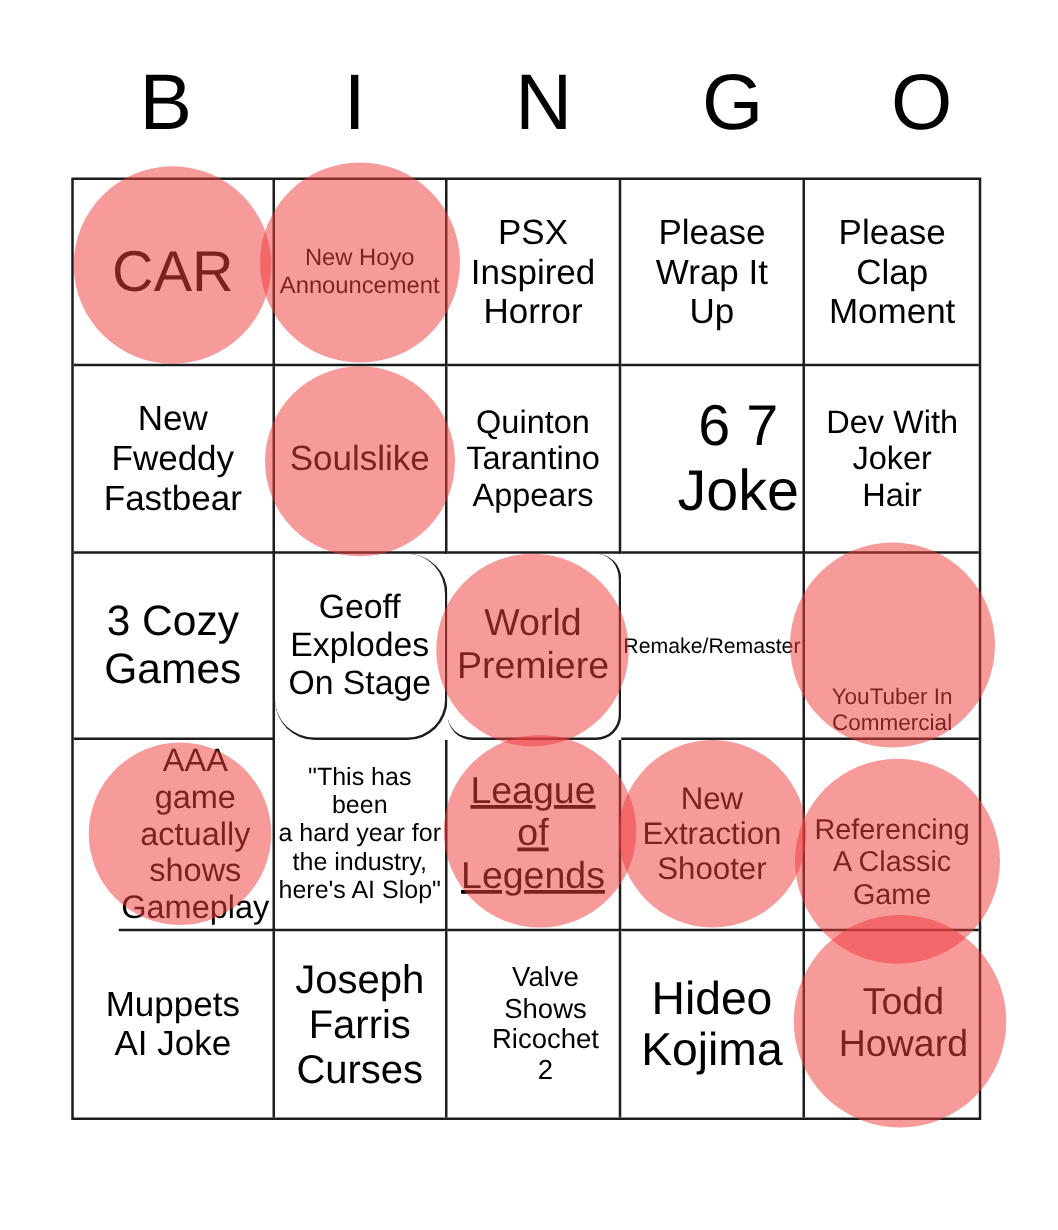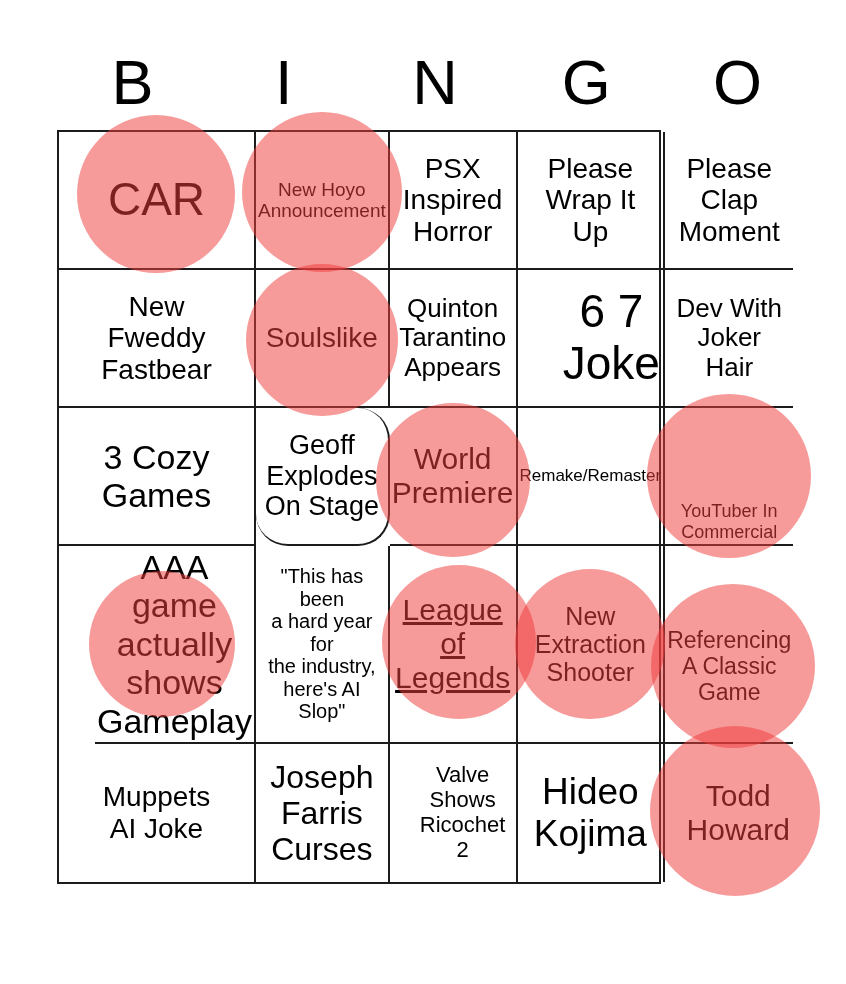--- a/index.html
+++ b/index.html
@@ -8,42 +8,42 @@
     font-family:"Liberation Sans","DejaVu Sans",sans-serif;color:#000;
   }
   .title{
     position:absolute;left:57px;top:46px;width:756px;
     display:grid;grid-template-columns:repeat(5,1fr);
   }
   .title span{
     text-align:center;font-size:63px;line-height:72px;font-weight:400;color:#000;
   }
   .grid{
-    position:absolute;left:57px;top:130px;width:604px;height:754px;
+    position:absolute;left:57px;top:142px;width:728px;height:754px;
     display:grid;grid-template-columns:repeat(5,1fr);grid-template-rows:repeat(5,1fr);
     border:2px solid #1c1c1c;box-sizing:border-box;
   }
   .cell{
     position:relative;display:flex;align-items:center;justify-content:center;
     text-align:center;box-sizing:border-box;padding:2px;
     border-right:2px solid #1c1c1c;border-bottom:2px solid #1c1c1c;
   }
   .cell:nth-child(5n){border-right:none;}
   .cell:nth-child(n+21){border-bottom:none;}
   .txt{white-space:pre-line;line-height:1.13;position:relative;z-index:1;}
   .chip{
     position:absolute;left:50%;top:50%;transform:translate(-50%,-50%);
     width:156px;height:156px;border-radius:50%;
     background:rgba(240,62,62,0.52);z-index:2;pointer-events:none;
   }
   
   .p11{font-size:46px;} .p12{font-size:19px;} .p13{font-size:28px;} .p14{font-size:28px;} .p15{font-size:28px;}
   .p21{font-size:28px;} .p22{font-size:28px;} .p23{font-size:26px;} .p24{font-size:46px;padding-left:44px;} .p25{font-size:26px;}
-  .p31{font-size:34px;} .p32{font-size:27px;border-radius:32px;} .p33{font-size:30px;} .p34{font-size:17px;} .p35{font-size:18px;align-items:flex-end;}
-  .p41{font-size:34px;margin-left:36px;} .p42{font-size:20px;} .p43{font-size:30px;text-decoration:underline;} .p44{font-size:25px;} .p45{font-size:23px;margin-top:44px;}
+  .p31{font-size:34px;} .p32{font-size:27px;border-radius:32px;} .p33{font-size:30px;border-radius:20px;} .p34{font-size:17px;} .p35{font-size:18px;align-items:flex-end;}
+  .p41{font-size:26px;margin-left:36px;} .p42{font-size:20px;} .p43{font-size:30px;text-decoration:underline;} .p44{font-size:25px;} .p45{font-size:23px;margin-top:44px;}
   .p51{font-size:28px;} .p52{font-size:32px;} .p53{font-size:22px;margin-left:20px;} .p54{font-size:37px;} .p55{font-size:30px;padding-left:20px;}
   
   .p11 .chip{width:158px;height:158px;margin-top:-6px;}
   .p12 .chip{width:160px;height:160px;margin-top:-8px;}
   .p22 .chip{width:152px;height:152px;margin-top:2px;}
   .p33 .chip{width:154px;height:154px;margin-top:4px;}
   .p35 .chip{width:164px;height:164px;}
   .p41 .chip{width:146px;height:146px;margin-left:-12px;}
   .p43 .chip{width:154px;height:154px;margin-left:6px;margin-top:-2px;}
   .p44 .chip{width:150px;height:150px;}

